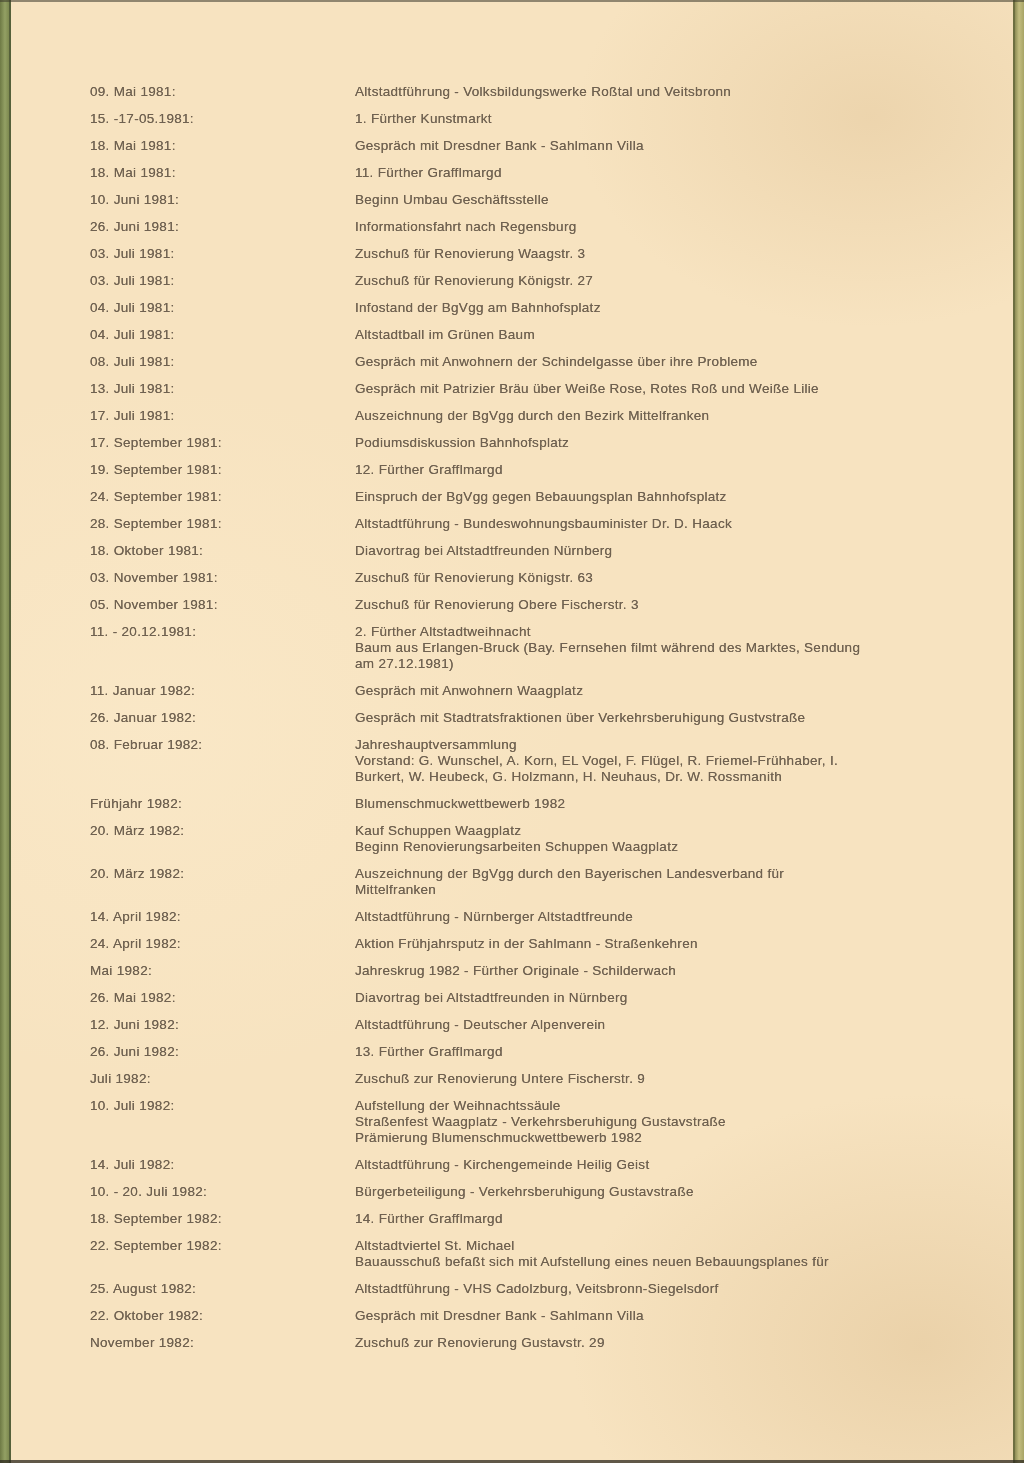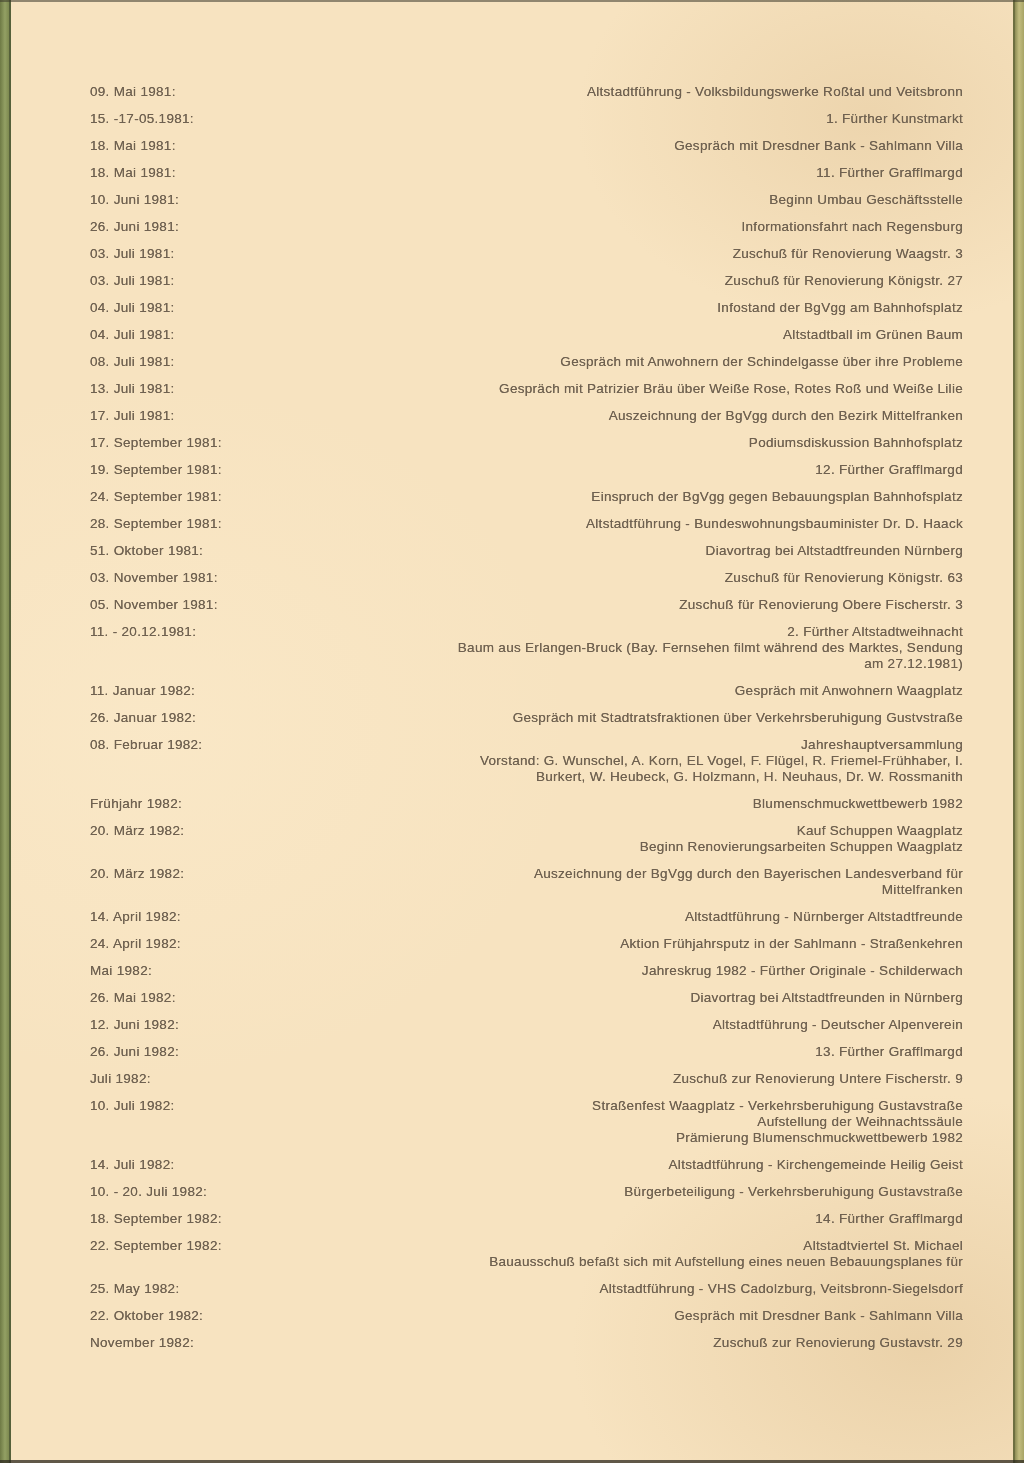--- a/index.html
+++ b/index.html
@@ -67,21 +67,20 @@
   .entry-desc {
     flex: 1 1 auto;
     max-width: 608px;
   }
   .desc-line {
     font-size: 13.5px;
     line-height: 16px;
     color: #6f6150;
     letter-spacing: 0.3px;
     text-shadow: 0 0 0.6px rgba(111,97,80,0.85);
-    text-align: right;
   }
 </style>
 </head>
 <body>
 
 <div class="page">
   <div class="spine-left"></div>
   <div class="spine-right"></div>
   <div class="edge-top"></div>
   <div class="edge-bottom"></div>
@@ -183,21 +182,21 @@
           <div class="desc-line">Einspruch der BgVgg gegen Bebauungsplan Bahnhofsplatz</div>
         </div>
   </div>
       <div class="entry">
     <div class="entry-date">28. September 1981:</div>
     <div class="entry-desc">
           <div class="desc-line">Altstadtführung - Bundeswohnungsbauminister Dr. D. Haack</div>
         </div>
   </div>
       <div class="entry">
-    <div class="entry-date">51. Oktober 1981:</div>
+    <div class="entry-date">18. Oktober 1981:</div>
     <div class="entry-desc">
           <div class="desc-line">Diavortrag bei Altstadtfreunden Nürnberg</div>
         </div>
   </div>
       <div class="entry">
     <div class="entry-date">03. November 1981:</div>
     <div class="entry-desc">
           <div class="desc-line">Zuschuß für Renovierung Königstr. 63</div>
         </div>
   </div>
@@ -293,22 +292,22 @@
   </div>
       <div class="entry">
     <div class="entry-date">Juli 1982:</div>
     <div class="entry-desc">
           <div class="desc-line">Zuschuß zur Renovierung Untere Fischerstr. 9</div>
         </div>
   </div>
       <div class="entry">
     <div class="entry-date">10. Juli 1982:</div>
     <div class="entry-desc">
+          <div class="desc-line">Aufstellung der Weihnachtssäule</div>
           <div class="desc-line">Straßenfest Waagplatz - Verkehrsberuhigung Gustavstraße</div>
-          <div class="desc-line">Aufstellung der Weihnachtssäule</div>
           <div class="desc-line">Prämierung Blumenschmuckwettbewerb 1982</div>
         </div>
   </div>
       <div class="entry">
     <div class="entry-date">14. Juli 1982:</div>
     <div class="entry-desc">
           <div class="desc-line">Altstadtführung - Kirchengemeinde Heilig Geist</div>
         </div>
   </div>
       <div class="entry">
@@ -324,21 +323,21 @@
         </div>
   </div>
       <div class="entry">
     <div class="entry-date">22. September 1982:</div>
     <div class="entry-desc">
           <div class="desc-line">Altstadtviertel St. Michael</div>
           <div class="desc-line">Bauausschuß befaßt sich mit Aufstellung eines neuen Bebauungsplanes für</div>
         </div>
   </div>
       <div class="entry">
-    <div class="entry-date">25. May 1982:</div>
+    <div class="entry-date">25. August 1982:</div>
     <div class="entry-desc">
           <div class="desc-line">Altstadtführung - VHS Cadolzburg, Veitsbronn-Siegelsdorf</div>
         </div>
   </div>
       <div class="entry">
     <div class="entry-date">22. Oktober 1982:</div>
     <div class="entry-desc">
           <div class="desc-line">Gespräch mit Dresdner Bank - Sahlmann Villa</div>
         </div>
   </div>

